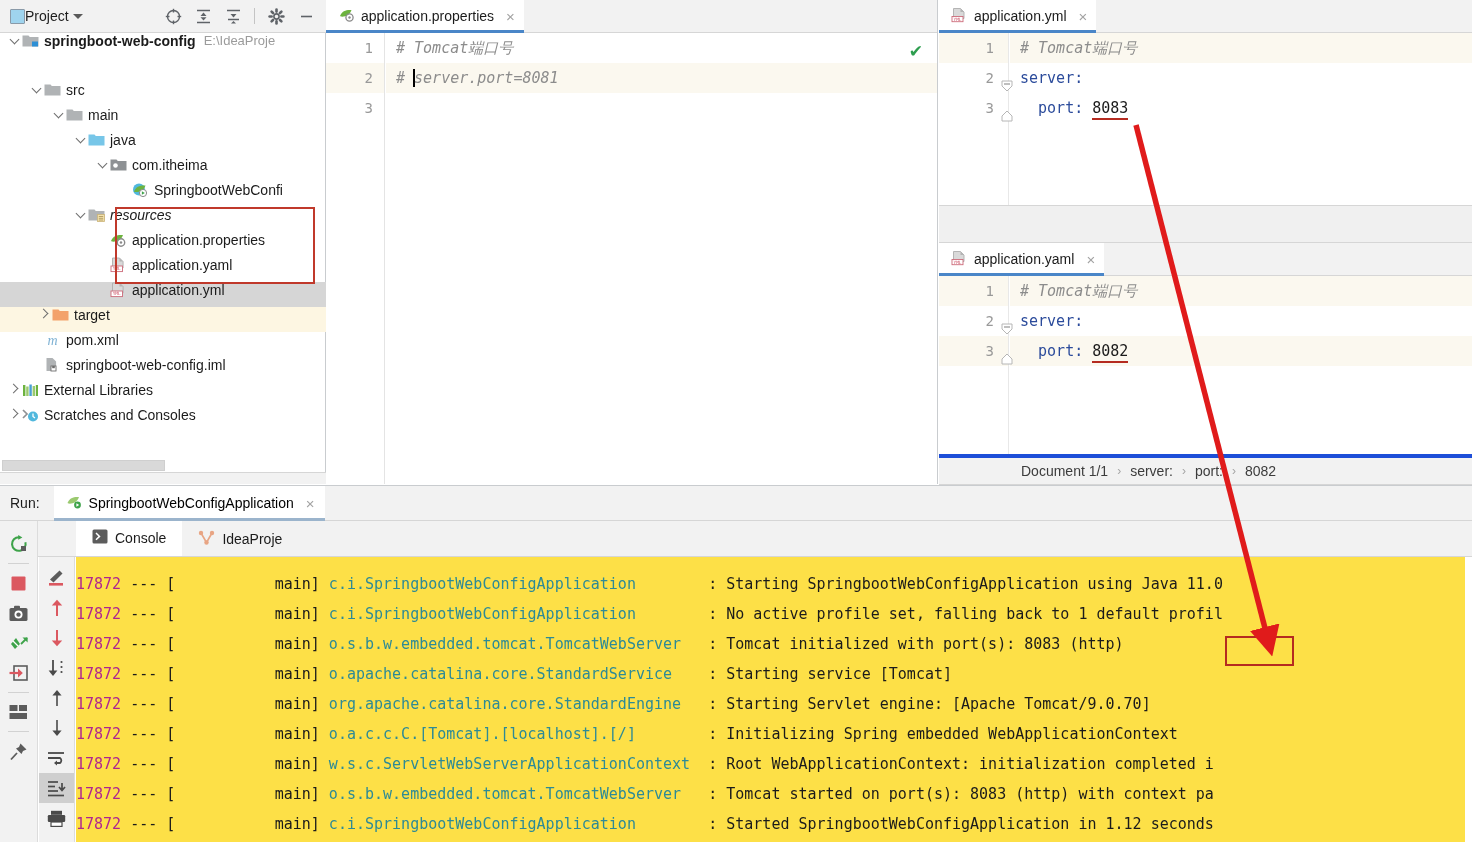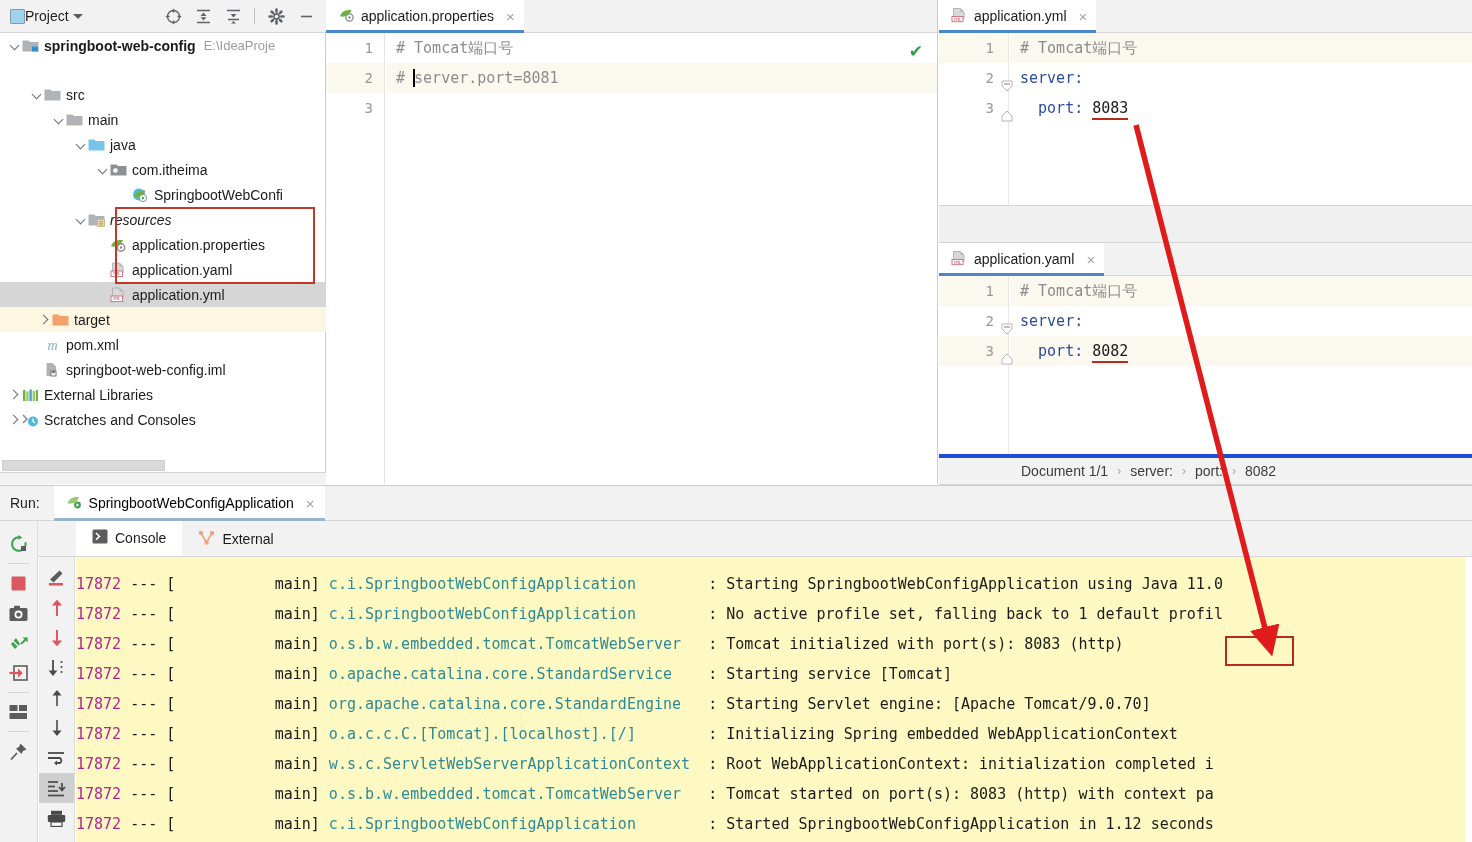--- a/index.html
+++ b/index.html
@@ -35,21 +35,21 @@
     width: 0; height: 0; border-left: 5px solid transparent; border-right: 5px solid transparent;
     border-top: 5px solid #5a5a5a; margin-left: 4px;
   }
   .hdr-icons { display: flex; align-items: center; gap: 12px; margin-left: auto; padding-right: 11px; }
   .hdr-icon { width: 18px; height: 18px; display: flex; align-items: center; justify-content: center; }
   .hdr-sep { width: 1px; height: 16px; background: #c4c4c4; }
 
   
   #tree { position: absolute; left: 0; top: 33px; width: 326px; height: 418px; overflow: hidden; }
   .trow {
-    position: relative; height: 25px; display: flex; align-items: center;
+    position: relative; height: 25px; display: flex; 
     white-space: nowrap; font-size: 14px; color: #1b1b1b;
   }
   .trow.sel-grey { background: #d6d6d6; }
   .trow.sel-yellow { background: #fdf6e2; }
   .chev {
     width: 14px; height: 14px; flex: 0 0 14px; position: relative;
   }
   .chev::before {
     content: ""; position: absolute; left: 3px; top: 3px;
     width: 6px; height: 6px; border-right: 1.7px solid #6e6e6e; border-bottom: 1.7px solid #6e6e6e;
@@ -106,21 +106,21 @@
     background: #ffffff; border-right: 1px solid #e4e4e4;
   }
   .gline {
     height: 30px; line-height: 30px; text-align: right; padding-right: 11px;
     color: #999999; font-size: 14px; font-family: "DejaVu Sans Mono", monospace;
   }
   .codearea { position: absolute; left: 60px; top: 0; right: 0; height: 100%; }
   .cline { height: 30px; line-height: 30px; font-size: 15px;
            font-family: "DejaVu Sans Mono", monospace; white-space: pre; padding-left: 10px; }
   .hl-row { background: #fbf8ef; }
-  .comment { color: #8c8c8c; }
+  .comment { color: #8c8c8c; font-style: italic; }
   .yml-key { color: #2b4b9b; }
   .yml-val { color: #1b1b1b; }
   .caret {
     display: inline-block; width: 0; border-left: 2px solid #000; height: 18px;
     vertical-align: -4px; margin: 0 -1px;
   }
   .checkmark { position: absolute; right: 14px; top: 8px; color: #2e9e4f; font-size: 17px; }
 
   
   #right-yml {
@@ -180,21 +180,21 @@
     position: absolute; left: 39px; top: 71px; width: 36px; height: 286px; background: #f2f2f2;
     border-right: 1px solid #dcdcdc;
   }
   .tbtn { width: 100%; height: 30px; display: flex; align-items: center; justify-content: center; }
   .tbtn.sel { background: #cfcfcf; }
   .tsep { height: 1px; background: #d2d2d2; margin: 4px 8px; }
 
   
   #console {
     position: absolute; left: 76px; top: 71px; right: 7px; height: 286px;
-    background: #fef9c3; overflow: hidden; padding-top: 12px;
+    background: #fde047; overflow: hidden; padding-top: 12px;
   }
   .logline {
     height: 30px; line-height: 30px; white-space: pre; font-size: 15px;
     font-family: "DejaVu Sans Mono", monospace;
   }
   .lg-pid { color: #b0268f; }
   .lg-dash { color: #1b1b1b; }
   .lg-thread { color: #1b1b1b; }
   .lg-logger { color: #2d8a96; }
   .lg-msg { color: #1b1b1b; }
@@ -552,21 +552,21 @@
       <div class="sub-tab">
         <span>
           <svg width="17" height="15" viewBox="0 0 17 15">
               <circle cx="3" cy="3" r="2.2" fill="#e8a584"></circle>
               <circle cx="14" cy="3" r="2.2" fill="#e8a584"></circle>
               <circle cx="8.5" cy="12.5" r="2.2" fill="#e8a584"></circle>
               <line x1="3" y1="3" x2="8.5" y2="12.5" stroke="#e8a584" stroke-width="1.6"></line>
               <line x1="14" y1="3" x2="8.5" y2="12.5" stroke="#e8a584" stroke-width="1.6"></line>
             </svg>
         </span>
-        <span>External</span>
+        <span>IdeaProje</span>
       </div>
     </div>
 
     <div id="toolcol-a">
       <div class="tbtn">
         <svg width="20" height="20" viewBox="0 0 20 20">
             <path d="M10 3.2 A6.8 6.8 0 1 0 16.4 8.2" fill="none" stroke="#3ea34a" stroke-width="2.1"></path>
             <path d="M9.2 1 L13.4 3.4 L9.2 5.8 Z" fill="#3ea34a"></path>
             <rect x="12" y="12" width="5" height="5" fill="#5c5c5c"></rect>
           </svg>

